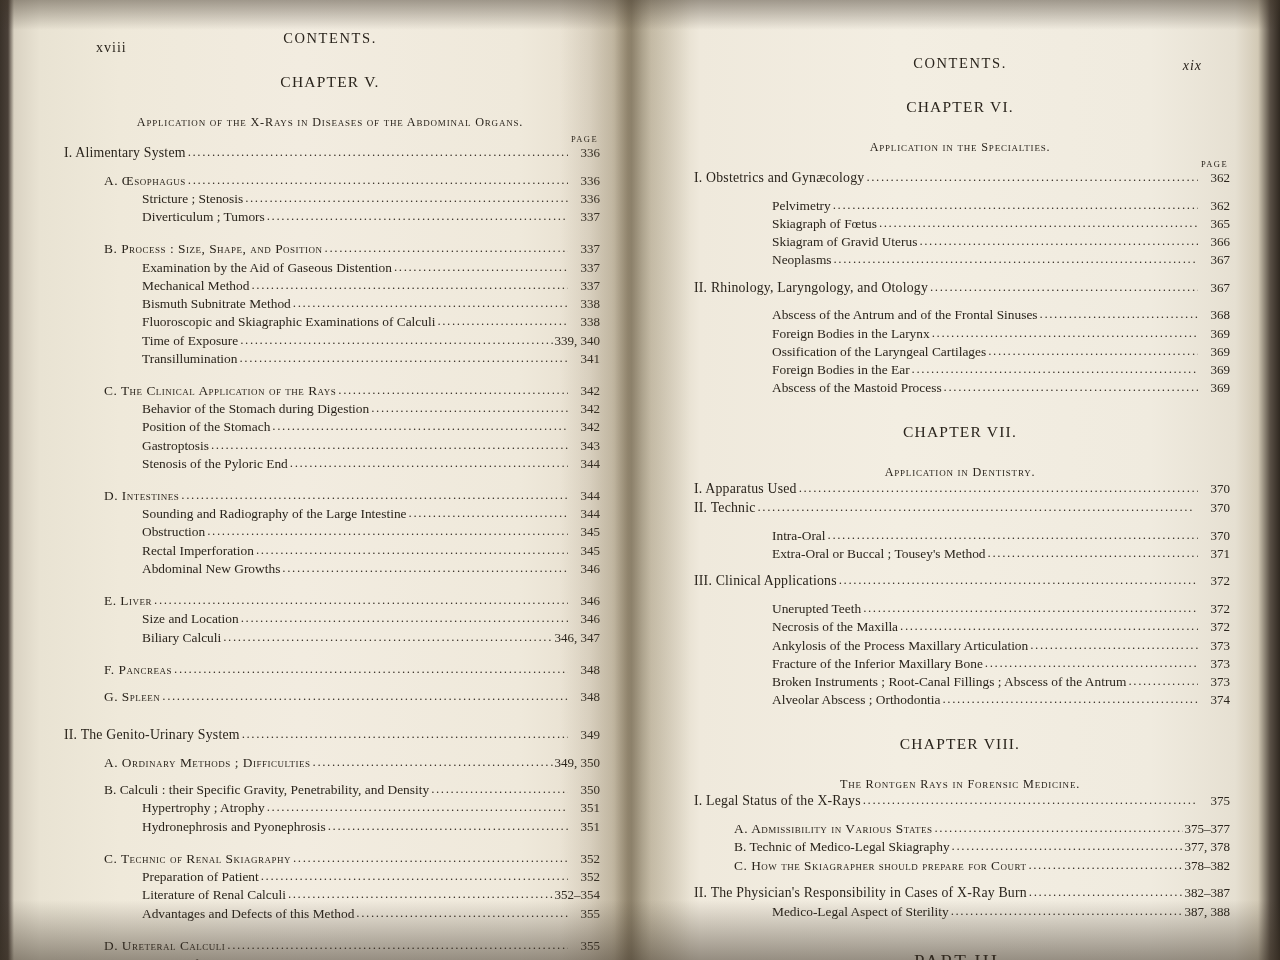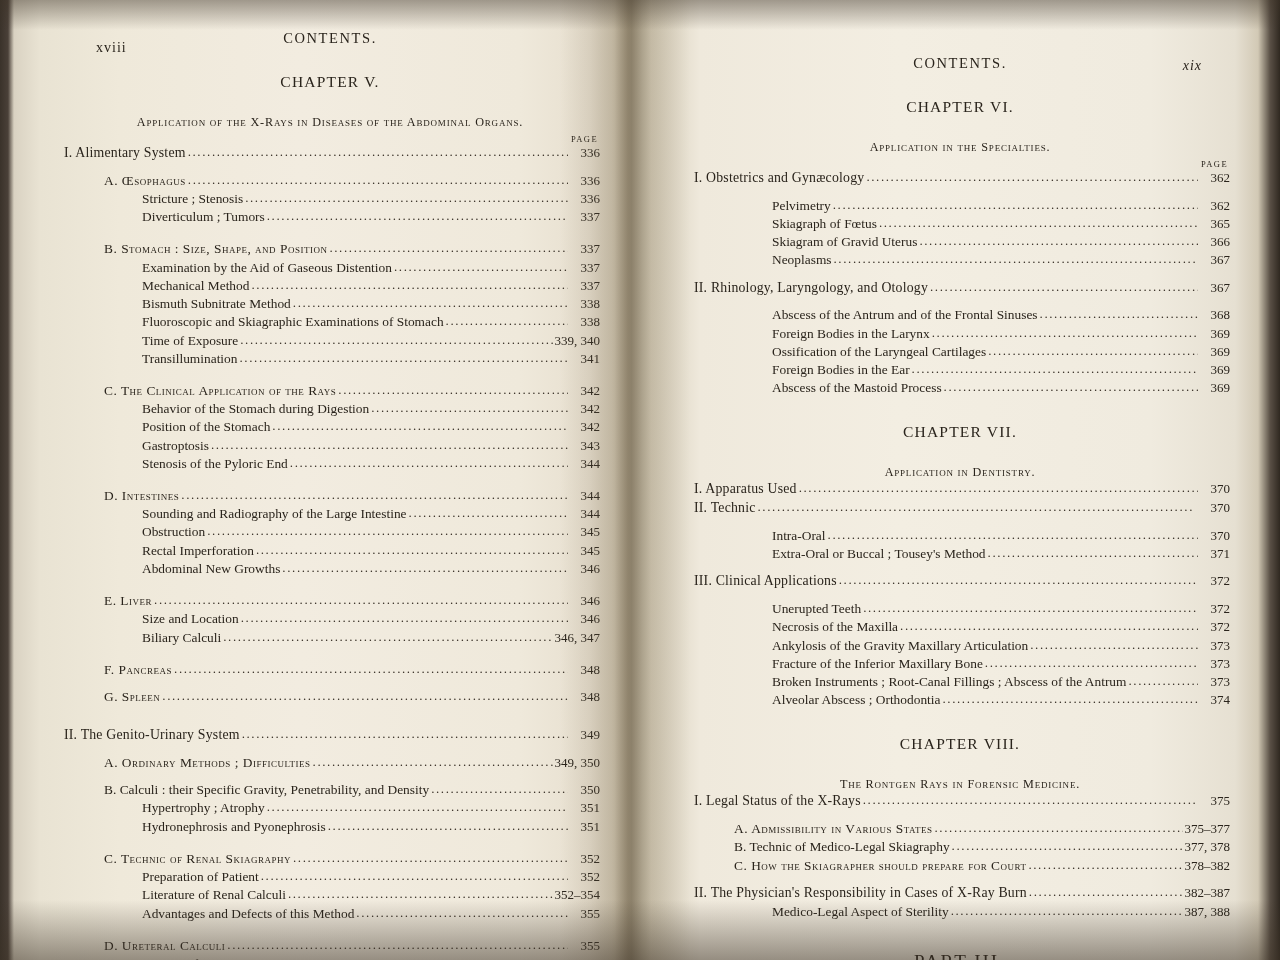--- a/index.html
+++ b/index.html
@@ -184,41 +184,41 @@
             <span class="txt">Stricture ; Stenosis</span>
             <span class="dots">..........................................................................................</span>
             <span class="pg">336</span>
           </li>
           <li class="entry lvl-s">
             <span class="txt">Diverticulum ; Tumors</span>
             <span class="dots">..........................................................................................</span>
             <span class="pg">337</span>
           </li>
           <li class="entry lvl-a smallcaps gap-m">
-            <span class="txt">B. Stomach : Size, Shape, and Position</span>
+            <span class="txt">B. Process : Size, Shape, and Position</span>
             <span class="dots">..........................................................................................</span>
             <span class="pg">337</span>
           </li>
           <li class="entry lvl-s">
             <span class="txt">Examination by the Aid of Gaseous Distention</span>
             <span class="dots">..........................................................................................</span>
             <span class="pg">337</span>
           </li>
           <li class="entry lvl-s">
             <span class="txt">Mechanical Method</span>
             <span class="dots">..........................................................................................</span>
             <span class="pg">337</span>
           </li>
           <li class="entry lvl-s">
             <span class="txt">Bismuth Subnitrate Method</span>
             <span class="dots">..........................................................................................</span>
             <span class="pg">338</span>
           </li>
           <li class="entry lvl-s">
-            <span class="txt">Fluoroscopic and Skiagraphic Examinations of Stomach</span>
+            <span class="txt">Fluoroscopic and Skiagraphic Examinations of Calculi</span>
             <span class="dots">..........................................................................................</span>
             <span class="pg">338</span>
           </li>
           <li class="entry lvl-s">
             <span class="txt">Time of Exposure</span>
             <span class="dots">..........................................................................................</span>
             <span class="pg">339, 340</span>
           </li>
           <li class="entry lvl-s">
             <span class="txt">Transillumination</span>
@@ -459,21 +459,21 @@
                 <span class="txt">Unerupted Teeth</span>
                 <span class="dots">..........................................................................................</span>
                 <span class="pg">372</span>
               </li>
               <li class="entry lvl-s">
                 <span class="txt">Necrosis of the Maxilla</span>
                 <span class="dots">..........................................................................................</span>
                 <span class="pg">372</span>
               </li>
               <li class="entry lvl-s">
-                <span class="txt">Ankylosis of the Gravity Maxillary Articulation</span>
+                <span class="txt">Ankylosis of the Process Maxillary Articulation</span>
                 <span class="dots">..........................................................................................</span>
                 <span class="pg">373</span>
               </li>
               <li class="entry lvl-s">
                 <span class="txt">Fracture of the Inferior Maxillary Bone</span>
                 <span class="dots">..........................................................................................</span>
                 <span class="pg">373</span>
               </li>
               <li class="entry lvl-s">
                 <span class="txt">Broken Instruments ; Root-Canal Fillings ; Abscess of the Antrum</span>

